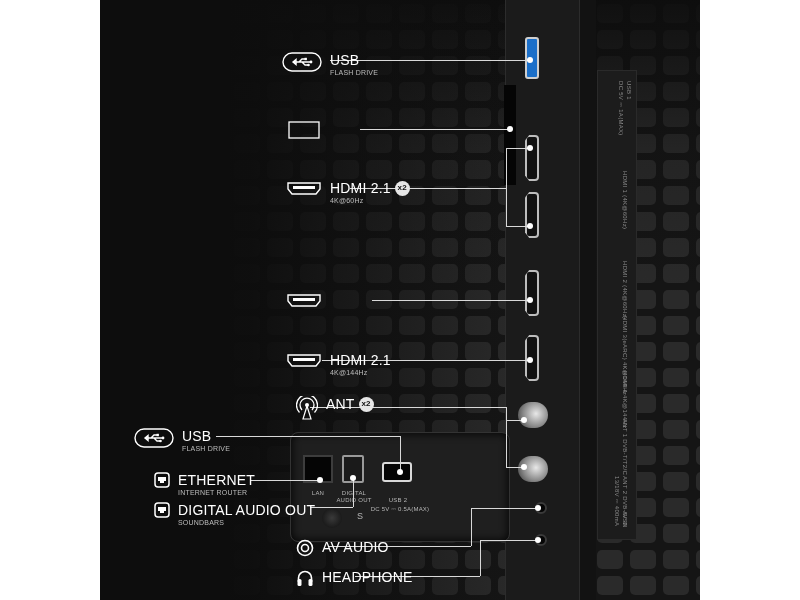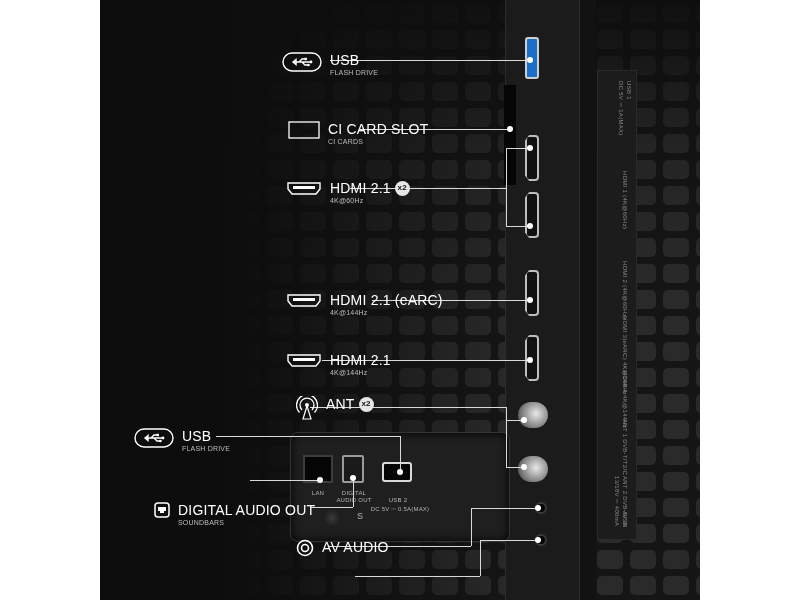--- a/index.html
+++ b/index.html
@@ -575,24 +575,20 @@
       <div class="sub">FLASH DRIVE</div>
     </div>
   </div>
 
   <div class="callout" style="left:188px; top:121px;">
     <span class="ico">
       <svg width="32" height="18" viewBox="0 0 32 18">
           <rect x="1" y="1" width="30" height="16" fill="none" stroke="#fff" stroke-width="1.3"></rect>
         </svg>
     </span>
-    <div class="text">
-      <div class="title">CI CARD SLOT</div>
-      <div class="sub">CI CARDS</div>
-    </div>
   </div>
 
   <div class="callout" style="left:186px; top:180px;">
     <span class="ico">
       <svg width="36" height="16" viewBox="0 0 36 16">
           <path d="M2 3h32v6l-4 5H6l-4-5z" fill="none" stroke="#fff" stroke-width="1.4"></path>
           <rect x="7" y="6" width="22" height="3" fill="#fff"></rect>
         </svg>
     </span>
     <div class="text">
@@ -604,24 +600,20 @@
     </div>
   </div>
 
   <div class="callout" style="left:186px; top:292px;">
     <span class="ico">
       <svg width="36" height="16" viewBox="0 0 36 16">
           <path d="M2 3h32v6l-4 5H6l-4-5z" fill="none" stroke="#fff" stroke-width="1.4"></path>
           <rect x="7" y="6" width="22" height="3" fill="#fff"></rect>
         </svg>
     </span>
-    <div class="text">
-      <div class="title">HDMI 2.1 (eARC)</div>
-      <div class="sub">4K@144Hz</div>
-    </div>
   </div>
 
   <div class="callout" style="left:186px; top:352px;">
     <span class="ico">
       <svg width="36" height="16" viewBox="0 0 36 16">
           <path d="M2 3h32v6l-4 5H6l-4-5z" fill="none" stroke="#fff" stroke-width="1.4"></path>
           <rect x="7" y="6" width="22" height="3" fill="#fff"></rect>
         </svg>
     </span>
     <div class="text">
@@ -655,39 +647,63 @@
           <rect x="22.5" y="5.8" width="2.4" height="2.4" fill="#fff"></rect>
           <circle cx="26.5" cy="13" r="1.3" fill="#fff"></circle>
         </svg>
     </span>
     <div class="text">
       <div class="title">USB</div>
       <div class="sub">FLASH DRIVE</div>
     </div>
   </div>
 
-
-  <div class="callout" style="left:54px; top:502px;">
+  <div class="callout" style="left:54px; top:472px;">
     <span class="ico">
       <svg width="16" height="16" viewBox="0 0 16 16">
           <rect x="1" y="1" width="14" height="14" rx="3" fill="none" stroke="#fff" stroke-width="1.5"></rect>
           <path d="M4 5h8v4h-2v2H6V9H4z" fill="#fff"></path>
         </svg>
     </span>
     <div class="text">
+      <div class="title">ETHERNET</div>
+      <div class="sub">INTERNET ROUTER</div>
+    </div>
+  </div>
+
+  <div class="callout" style="left:54px; top:502px;">
+    <span class="ico">
+      <svg width="16" height="16" viewBox="0 0 16 16">
+          <rect x="1" y="1" width="14" height="14" rx="3" fill="none" stroke="#fff" stroke-width="1.5"></rect>
+          <path d="M4 5h8v4h-2v2H6V9H4z" fill="#fff"></path>
+        </svg>
+    </span>
+    <div class="text">
       <div class="title">DIGITAL AUDIO OUT</div>
       <div class="sub">SOUNDBARS</div>
     </div>
   </div>
 
   <div class="callout" style="left:196px; top:539px;">
     <span class="ico">
       <svg width="18" height="18" viewBox="0 0 18 18">
           <circle cx="9" cy="9" r="7.5" fill="none" stroke="#fff" stroke-width="1.6"></circle>
           <circle cx="9" cy="9" r="3.5" fill="none" stroke="#fff" stroke-width="1.6"></circle>
         </svg>
     </span>
     <div class="text">
       <div class="title">AV AUDIO</div>
     </div>
   </div>
 
+  <div class="callout" style="left:196px; top:569px;">
+    <span class="ico">
+      <svg width="18" height="18" viewBox="0 0 18 18">
+          <path d="M2.5 13V9a6.5 6.5 0 0 1 13 0v4" fill="none" stroke="#fff" stroke-width="1.6"></path>
+          <rect x="1.5" y="10" width="4" height="7" rx="1.5" fill="#fff"></rect>
+          <rect x="12.5" y="10" width="4" height="7" rx="1.5" fill="#fff"></rect>
+        </svg>
+    </span>
+    <div class="text">
+      <div class="title">HEADPHONE</div>
+    </div>
+  </div>
 </div>
 
 </body></html>

